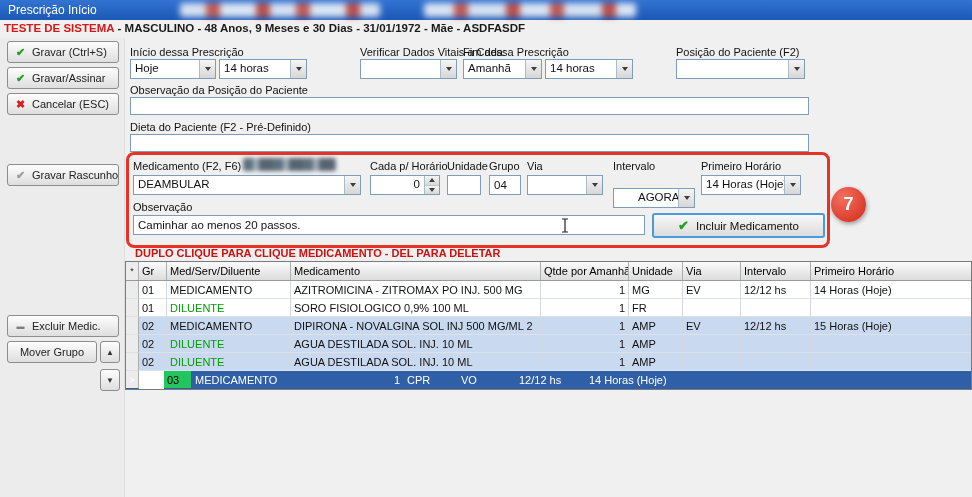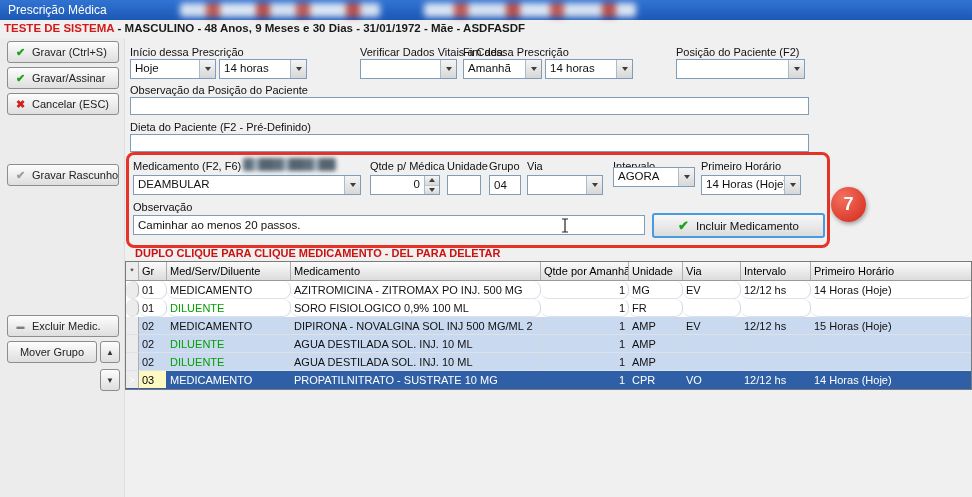--- a/index.html
+++ b/index.html
@@ -68,34 +68,34 @@
                   padding:0 3px;white-space:nowrap;overflow:hidden;}
   .c-ind{width:13px;flex:0 0 auto;}
   .c-gr{width:28px;flex:0 0 auto;}
   .c-tipo{width:124px;flex:0 0 auto;}
   .c-med{width:250px;flex:0 0 auto;}
   .c-qtde{width:88px;flex:0 0 auto;justify-content:flex-end;}
   .c-uni{width:54px;flex:0 0 auto;}
   .c-via{width:58px;flex:0 0 auto;}
   .c-int{width:70px;flex:0 0 auto;}
   .c-pri{flex:1;border-right:none !important;}
-  .grid-row.white .cell{background:#ffffff;border-radius:8px;}
+  .grid-row.white .cell{background:#ffffff;}
   .grid-row.blue .cell{background:#c9d9f0;}
   .grid-row.sel .cell{background:#2f5fa6;color:#fff;border-color:#2f5fa6;}
-  .grid-row.sel .c-gr{background:#fef9c3;color:#000;}
+  .grid-row.sel .c-gr{background:#22c55e;color:#000;margin-left:25px;}
   .grid .c-ind{background:#ececec !important;color:#222;font-size:9px;justify-content:center;border-right:1px solid #aeaeae !important;}
   .cell.green{color:#00a000;}
 </style>
 </head>
 <body>
 
 <div class="window">
 
   <div class="titlebar">
-    <span class="title">Prescrição Médica</span>
+    <span class="title">Prescrição Início</span>
     <div class="redact r1"></div>
     <div class="redact r2"></div>
   </div>
 
   <div class="patientbar">
     <span class="pname">TESTE DE SISTEMA</span><span class="pdetails">- MASCULINO - 48 Anos, 9 Meses e 30 Dias - 31/01/1972 - Mãe - ASDFASDF</span>
   </div>
 
   <div class="sidebar">
     <div class="sbtn" style="top:3px;">
@@ -185,21 +185,21 @@
 
   <span class="flabel" style="left:133px;top:160px;">Medicamento (F2, F6)</span>
   <div class="redact-pill"></div>
   <div class="combo" style="left:133px;top:175px;width:228px;">
     <span class="combo-text">DEAMBULAR</span>
     <span class="combo-btn">
         <i class="tri"></i>
       </span>
   </div>
 
-  <span class="flabel" style="left:370px;top:160px;">Qtde p/ Médica</span>
+  <span class="flabel" style="left:370px;top:160px;">Cada p/ Horário</span>
   <div class="spin" style="left:370px;top:175px;width:70px;">
     <span class="spin-text">0</span>
     <span class="spin-btns">
       <i>
           <span class="tri-up"></span>
         </i>
       <i>
           <span class="tri-dn"></span>
         </i>
     </span>
@@ -217,21 +217,21 @@
 
   <span class="flabel" style="left:527px;top:160px;">Via</span>
   <div class="combo" style="left:527px;top:175px;width:76px;">
     <span class="combo-text"></span>
     <span class="combo-btn">
         <i class="tri"></i>
       </span>
   </div>
 
   <span class="flabel" style="left:613px;top:160px;">Intervalo</span>
-  <div class="combo" style="left:613px;top:167px;width:82px;">
+  <div class="combo" style="left:613px;top:188px;width:82px;padding-left:20px;">
     <span class="combo-text">AGORA</span>
     <span class="combo-btn">
         <i class="tri"></i>
       </span>
   </div>
 
   <span class="flabel" style="left:701px;top:160px;">Primeiro Horário</span>
   <div class="combo" style="left:701px;top:175px;width:100px;">
     <span class="combo-text">14 Horas (Hoje)</span>
     <span class="combo-btn">
@@ -324,21 +324,20 @@
           <div class="cell c-qtde">1</div>
           <div class="cell c-uni">AMP</div>
           <div class="cell c-via"></div>
           <div class="cell c-int"></div>
           <div class="cell c-pri"></div>
         </div>
         <div class="grid-row sel">
           <div class="cell c-ind">&gt;</div>
           <div class="cell c-gr">03</div>
           <div class="cell c-tipo">MEDICAMENTO</div>
-          <div class="cell c-med">PROPATILNITRATO - SUSTRATE 10 MG</div>
           <div class="cell c-qtde">1</div>
           <div class="cell c-uni">CPR</div>
           <div class="cell c-via">VO</div>
           <div class="cell c-int">12/12 hs</div>
           <div class="cell c-pri">14 Horas (Hoje)</div>
         </div>
       </div>
   </div>
 
 </div>

